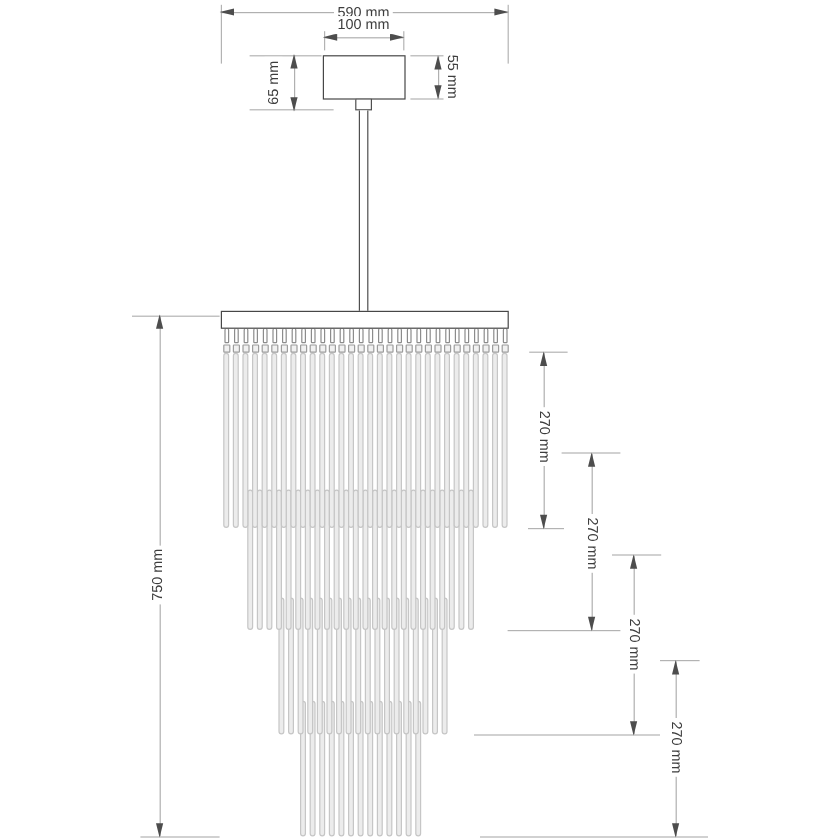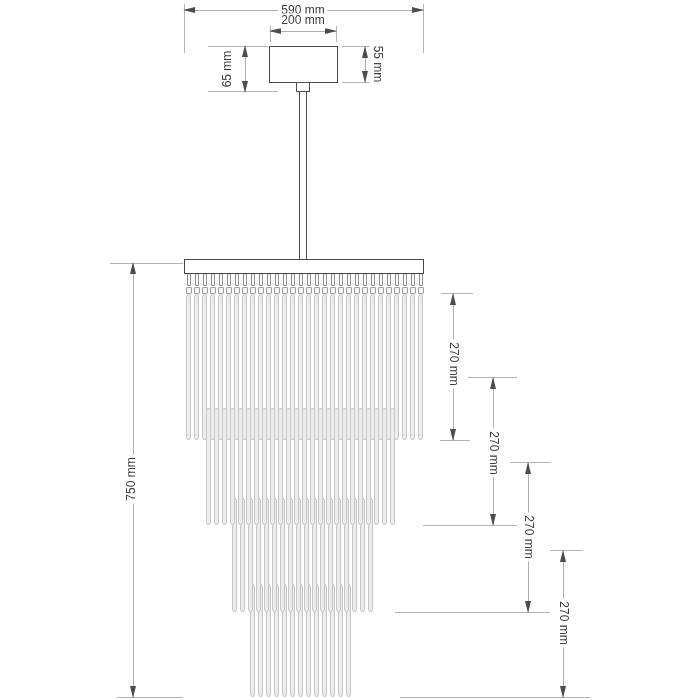--- a/index.html
+++ b/index.html
@@ -224,21 +224,21 @@
   <div class="dim h" style="left:184px;top:10px;width:239px">
     <div class="arr left"></div>
     <div class="arr right"></div>
   </div>
   <div class="lbl hz" style="left:303px;top:11px">590 mm</div>
 
   <div class="dim h" style="left:270px;top:31px;width:66px">
     <div class="arr left"></div>
     <div class="arr right"></div>
   </div>
-  <div class="lbl hz" style="left:303px;top:21px">200 mm</div>
+  <div class="lbl hz" style="left:303px;top:21px">100 mm</div>
 
   <div class="dim v" style="left:245px;top:46px;height:46px">
     <div class="arr up"></div>
     <div class="arr down"></div>
   </div>
   <div class="lbl ccw" style="left:228px;top:69px">65 mm</div>
 
   <div class="dim v" style="left:365px;top:47px;height:35px">
     <div class="arr up"></div>
     <div class="arr down"></div>

